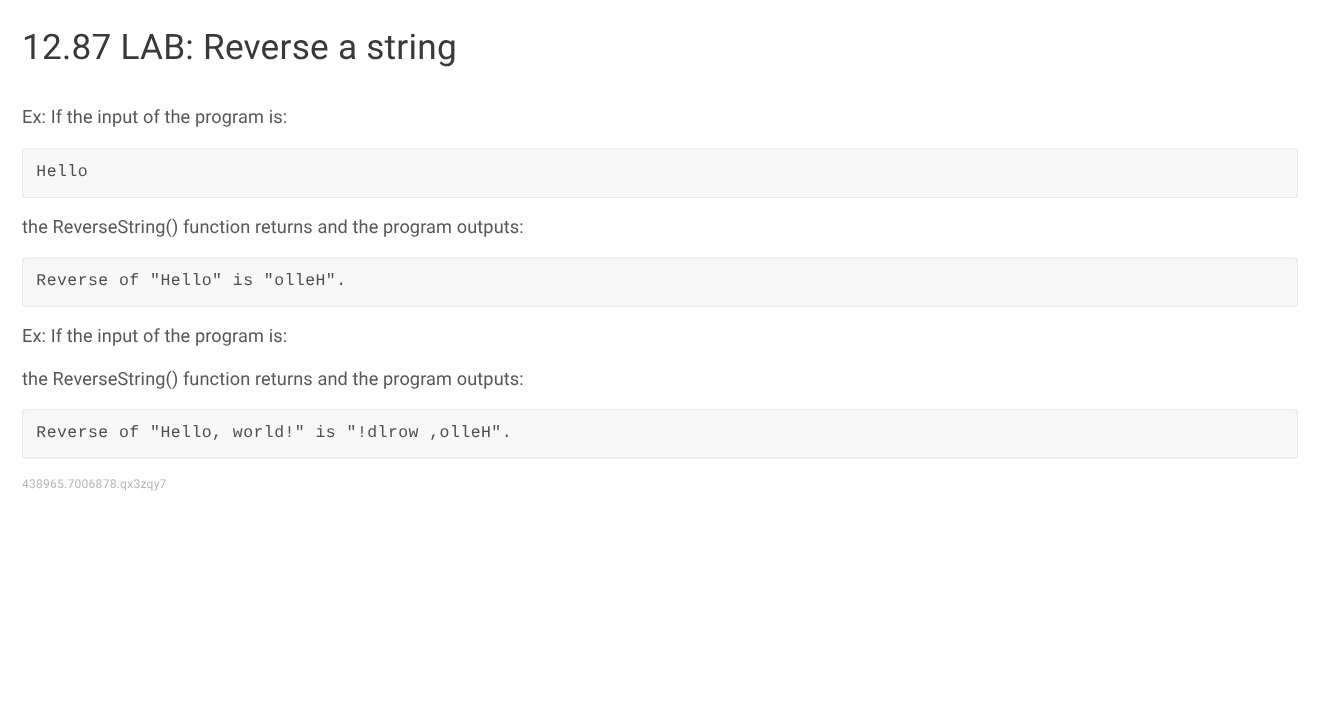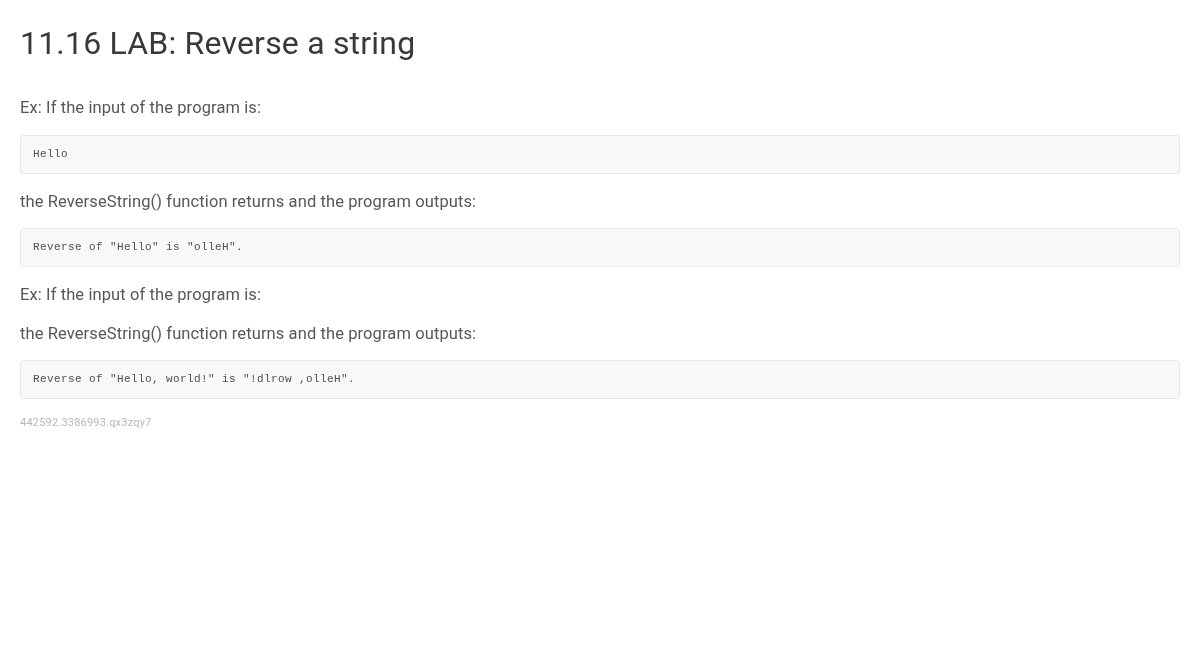--- a/index.html
+++ b/index.html
@@ -30,52 +30,52 @@
     color: #55575a;
     letter-spacing: 0.1px;
   }
   pre.codeblock {
     background: #f8f8f8;
     border: 1px solid #e8e8e8;
     border-radius: 3px;
     padding: 10px 12px;
     margin: 6px 0 16px 0;
     font-family: "Courier New", Courier, monospace;
-    font-size: 11px;
+    font-size: 15px;
     color: #4f5054;
     white-space: pre;
     overflow: auto;
     letter-spacing: 0.4px;
   }
   .footer-id {
     font-size: 11px;
     color: #b7b7b7;
     margin-top: 6px;
     letter-spacing: 0.2px;
   }
 </style>
 </head>
 <body>
 
 <div class="page">
 
-  <h1 class="title">11.16 LAB: Reverse a string</h1>
+  <h1 class="title">12.87 LAB: Reverse a string</h1>
 
 
   <p class="body-text">Ex: If the input of the program is:</p>
 
   <pre class="codeblock">Hello</pre>
 
   <p class="body-text">the ReverseString() function returns and the program outputs:</p>
 
   <pre class="codeblock">Reverse of "Hello" is "olleH".</pre>
 
   <p class="body-text">Ex: If the input of the program is:</p>
 
 
   <p class="body-text">the ReverseString() function returns and the program outputs:</p>
 
   <pre class="codeblock">Reverse of "Hello, world!" is "!dlrow ,olleH".</pre>
 
 
-  <div class="footer-id">442592.3386993.qx3zqy7</div>
+  <div class="footer-id">438965.7006878.qx3zqy7</div>
 
 </div>
 
 </body></html>

